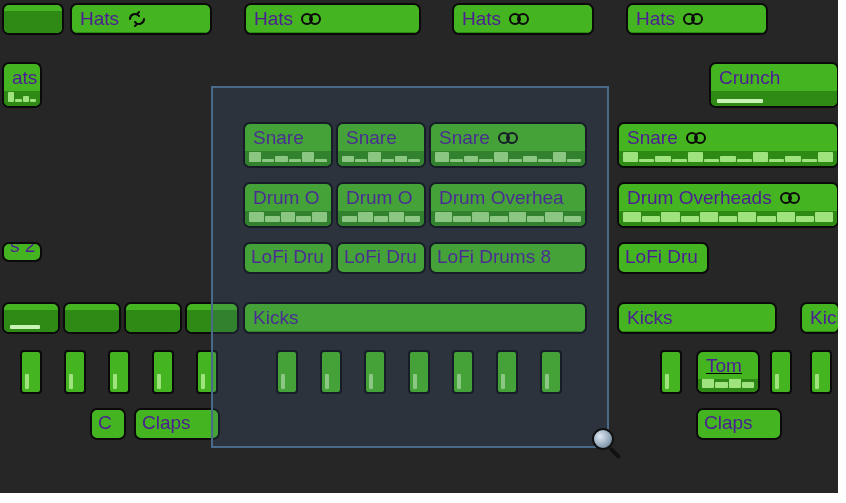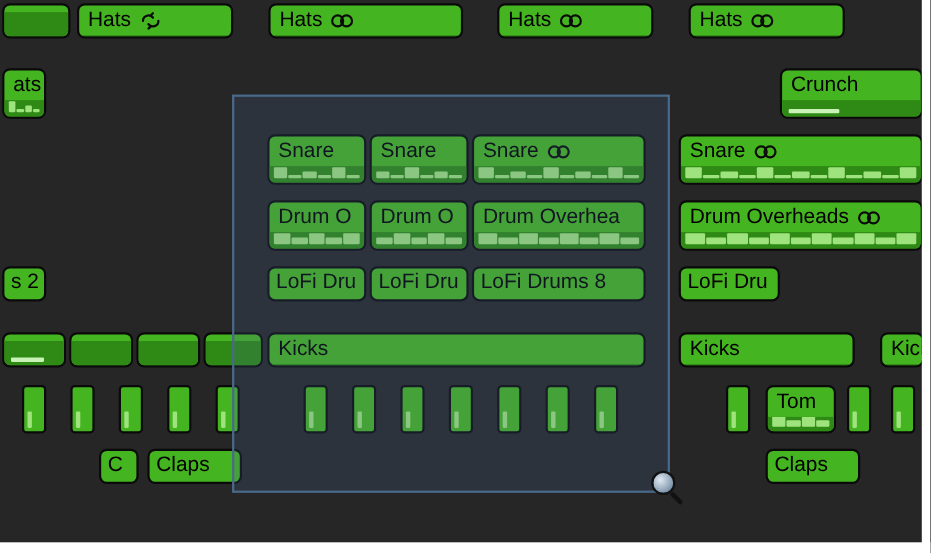--- a/index.html
+++ b/index.html
@@ -19,21 +19,21 @@
     background: #45b421;
     border: 2px solid #0a0a0a;
     border-radius: 7px;
     overflow: hidden;
     display: flex;
     flex-direction: column;
   }
   .region .header {
     flex: 0 0 auto;
     padding: 4px 8px 2px 8px;
-    color: #000000;
+    color: #4c1d95;
     font-weight: 500;
     white-space: nowrap;
     overflow: hidden;
     display: flex;
     align-items: center;
     gap: 6px;
     line-height: 1.1;
   }
   .region .body {
     flex: 1 1 auto;
@@ -358,21 +358,21 @@
           <span class="t"></span>
           <span class="m"></span>
           <span class="t"></span>
           <span class="m"></span>
           <span class="t"></span>
           <span class="m"></span>
         </div>
       </div>
   </div>
 
-  <div class="region short" style="left:2px; top:242px; width:40px; height:32px;">
+  <div class="region short" style="left:2px; top:242px; width:40px; height:20px;justify-content:flex-end;">
     <div class="header">
         <span>s 2</span>
       </div>
   </div>
   <div class="region short" style="left:243px; top:242px; width:90px; height:32px;">
     <div class="header">
         <span>LoFi Dru</span>
       </div>
   </div>
   <div class="region short" style="left:336px; top:242px; width:90px; height:32px;">
@@ -439,21 +439,21 @@
 
   <div class="hit" style="left:276px; top:350px; width:22px; height:44px;"></div>
   <div class="hit" style="left:320px; top:350px; width:22px; height:44px;"></div>
   <div class="hit" style="left:364px; top:350px; width:22px; height:44px;"></div>
   <div class="hit" style="left:408px; top:350px; width:22px; height:44px;"></div>
   <div class="hit" style="left:452px; top:350px; width:22px; height:44px;"></div>
   <div class="hit" style="left:496px; top:350px; width:22px; height:44px;"></div>
   <div class="hit" style="left:540px; top:350px; width:22px; height:44px;"></div>
 
   <div class="hit" style="left:660px; top:350px; width:22px; height:44px;"></div>
-  <div class="region" style="left:696px; top:350px; width:64px; height:44px;">
+  <div class="region" style="left:696px; top:350px; width:64px; height:44px;text-decoration:underline;">
     <div class="header">
         <span>Tom</span>
       </div>
     <div class="body">
         <div class="wave">
           <span class="t"></span>
           <span class="m"></span>
           <span class="t"></span>
           <span class="m"></span>
         </div>

